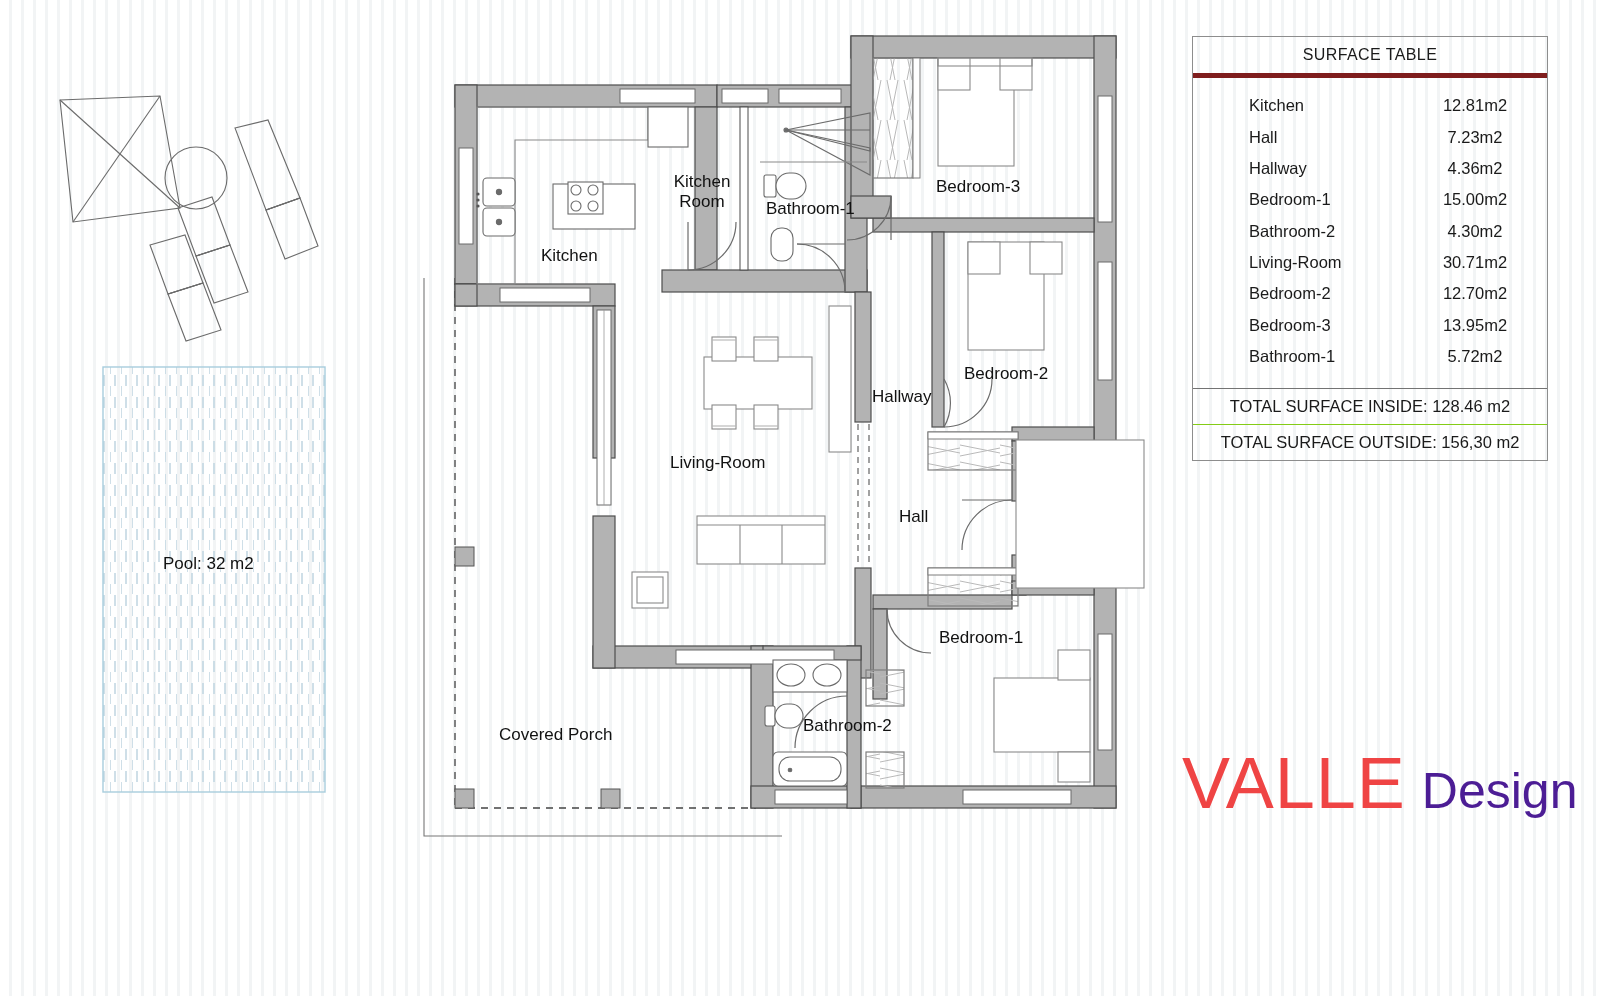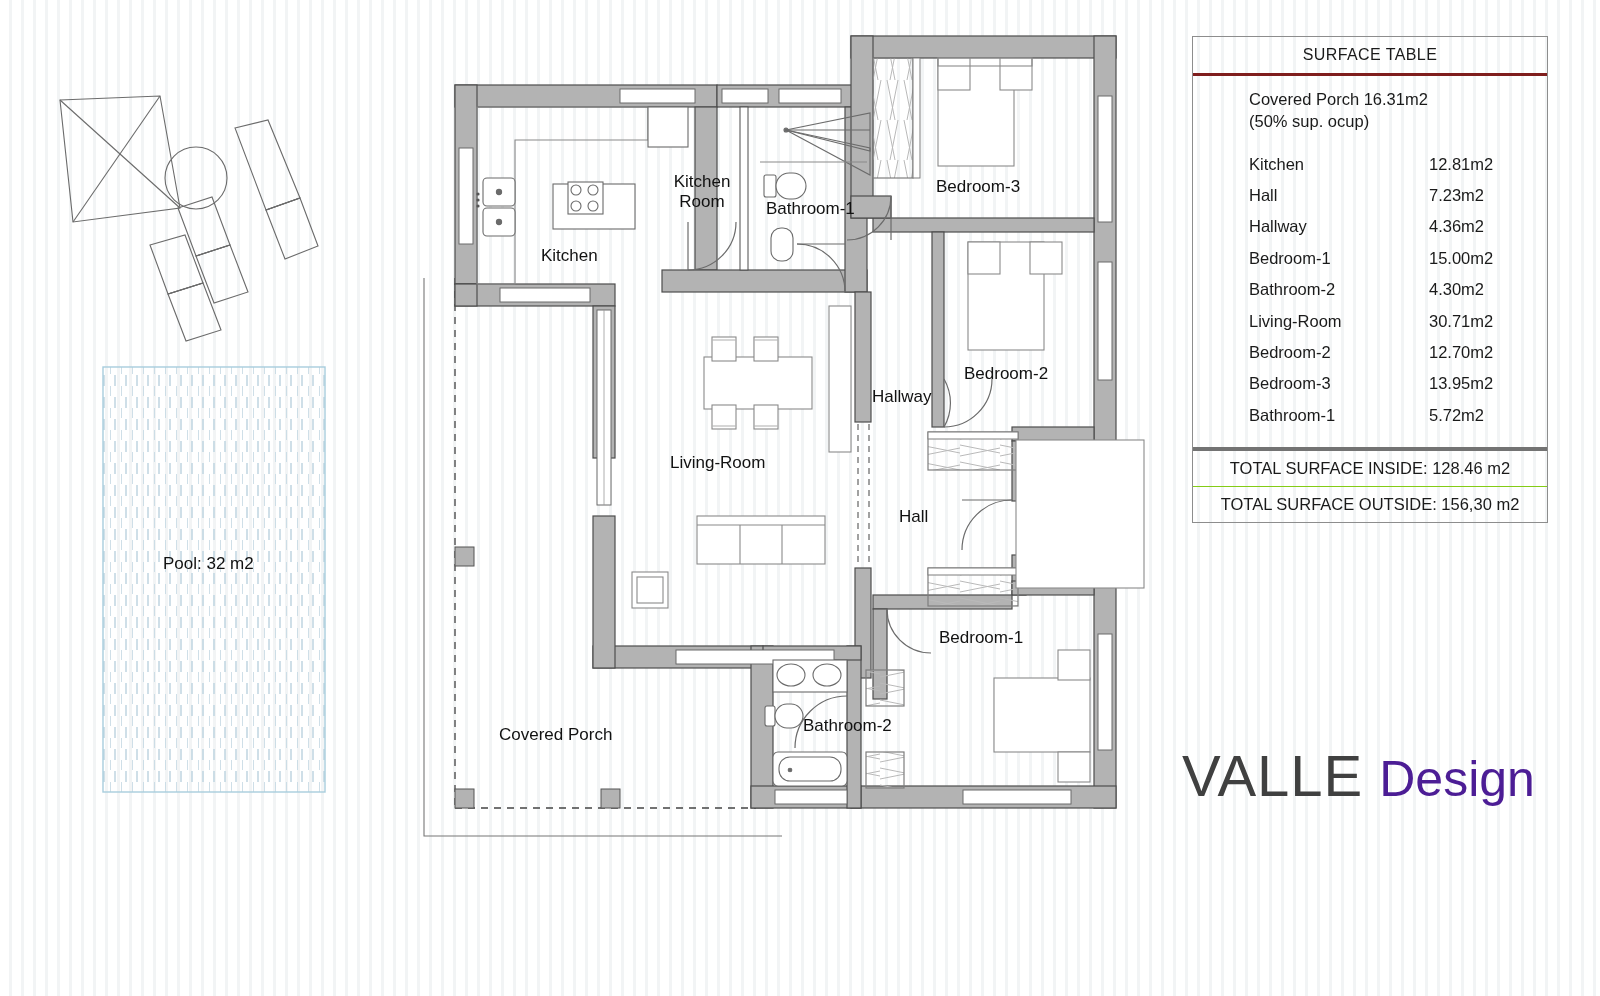--- a/index.html
+++ b/index.html
@@ -26,57 +26,57 @@
 
   
   .surface-table{
     position:absolute;left:1192px;top:36px;width:354px;
     border:1px solid #8d8d8d;
     background:transparent;
     font-size:15.5px;
     z-index:3;
   }
   .st-title-row{
-    border-bottom:3px solid #7f1d1d;
+    border-bottom:5px solid #7f1d1d;
     padding:9px 0 9px 0;
     text-align:center;
     letter-spacing:.4px;
     font-size:16px;
   }
   .st-body{padding:12px 0 10px 0;}
   .st-note{
     padding:0 0 0 56px;
     line-height:1.35;
     font-size:16.5px;
     margin-bottom:16px;
   }
   .st-rows{padding:0 26px 6px 56px;}
   .st-row{
     display:flex;justify-content:space-between;
     padding:6.2px 0;
     font-size:16.5px;
   }
   .st-row .lbl{text-align:left;}
-  .st-row .val{text-align:left;min-width:92px;}
+  .st-row .val{text-align:center;min-width:92px;}
   .st-total{
-    border-top:4px solid #737373;
+    border-top:1px solid #737373;
     padding:8px 0 8px 0;
     text-align:center;
     font-size:16.5px;
   }
   .st-total.second{border-top:1px solid #84cc16;}
 
   
   .logo{
     position:absolute;left:1182px;top:742px;
     display:flex;align-items:baseline;gap:16px;
     z-index:3;
   }
   .logo .valle{
-    font-size:58px;color:#404040;letter-spacing:1px;font-weight:400;
+    font-size:72px;color:#ef4444;letter-spacing:1px;font-weight:400;
     font-family:"Liberation Sans", sans-serif;
     text-align:right;
   }
   .logo .design{
     font-size:50px;color:#4c1d95;font-weight:400;
     font-family:"Liberation Sans", sans-serif;
   }
 
   
   .room-label{
@@ -413,24 +413,20 @@
 <div class="room-label" style="left:872px;top:387px;">Hallway</div>
 <div class="room-label" style="left:899px;top:507px;">Hall</div>
 <div class="room-label" style="left:499px;top:710px;margin-top:15px;">Covered Porch</div>
 <div class="room-label" style="left:163px;top:554px;text-align:center;">Pool: 32 m2</div>
 
 </div>
 
 <div class="surface-table">
   <div class="st-title-row">SURFACE TABLE</div>
   <div class="st-body">
-    <div class="st-note">
-      <span>Covered Porch 16.31m2</span><br>
-      <span>(50% sup. ocup)</span>
-    </div>
     <div class="st-rows" id="surface-rows">
         <div class="st-row">
           <span class="lbl">Kitchen</span>
           <span class="val">12.81m2</span>
         </div>
         <div class="st-row">
           <span class="lbl">Hall</span>
           <span class="val">7.23m2</span>
         </div>
         <div class="st-row">

